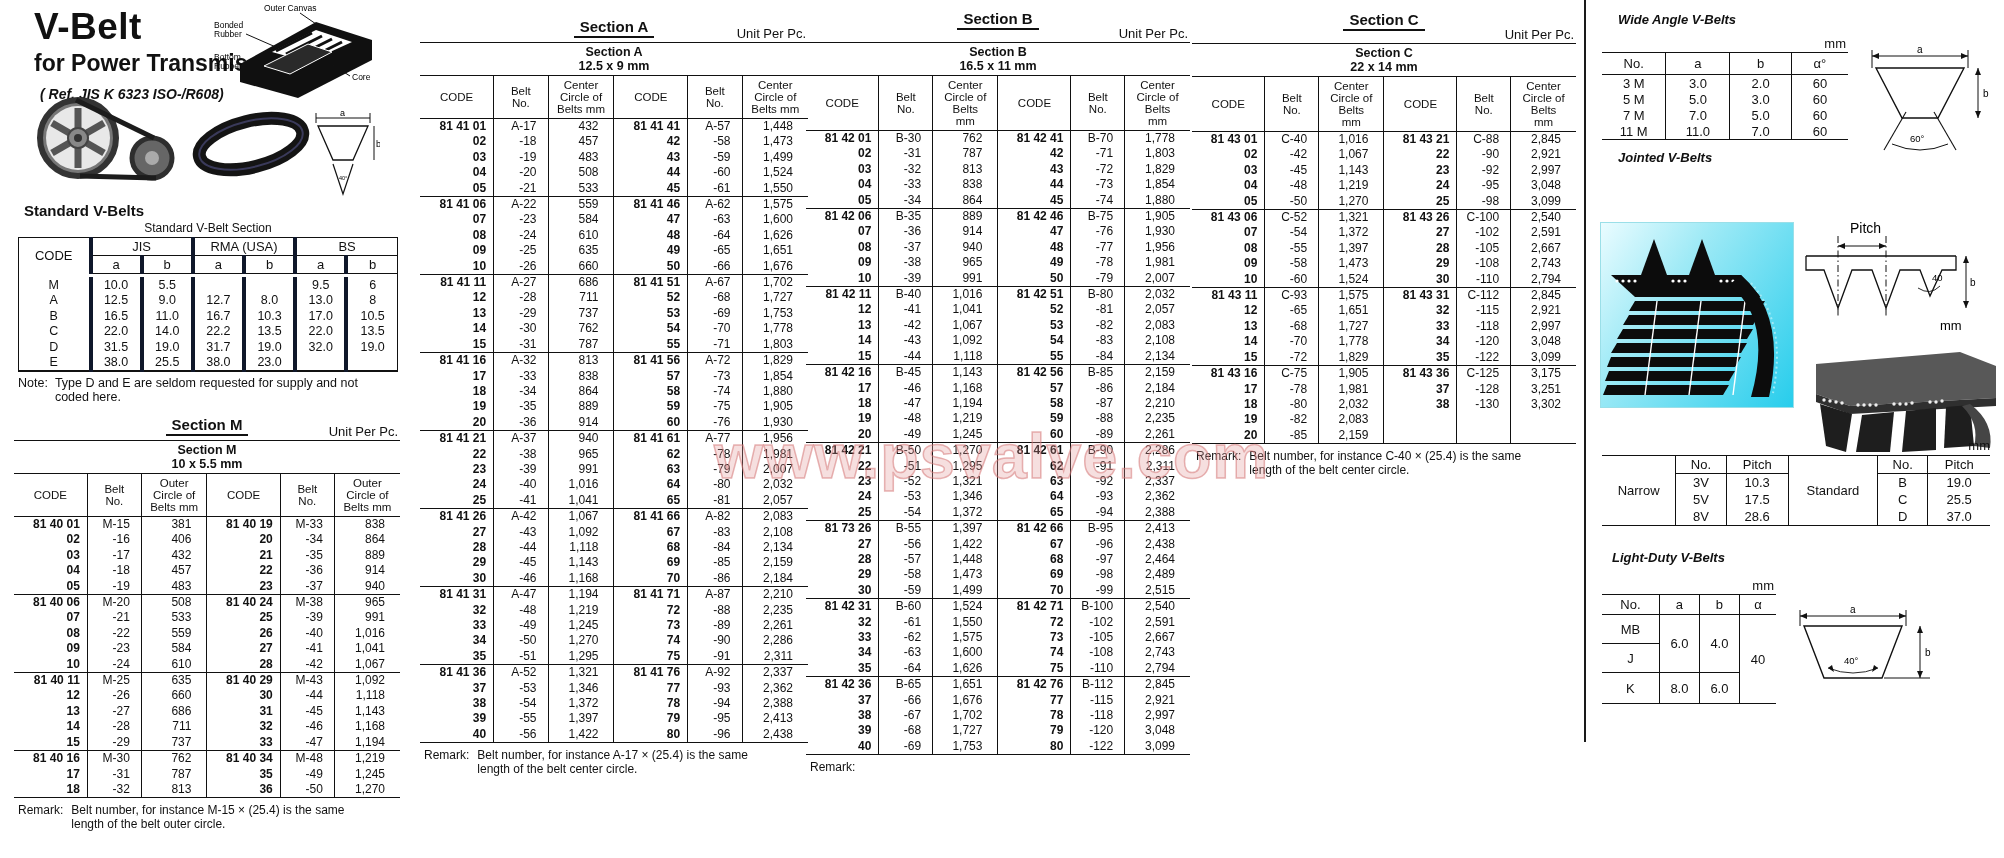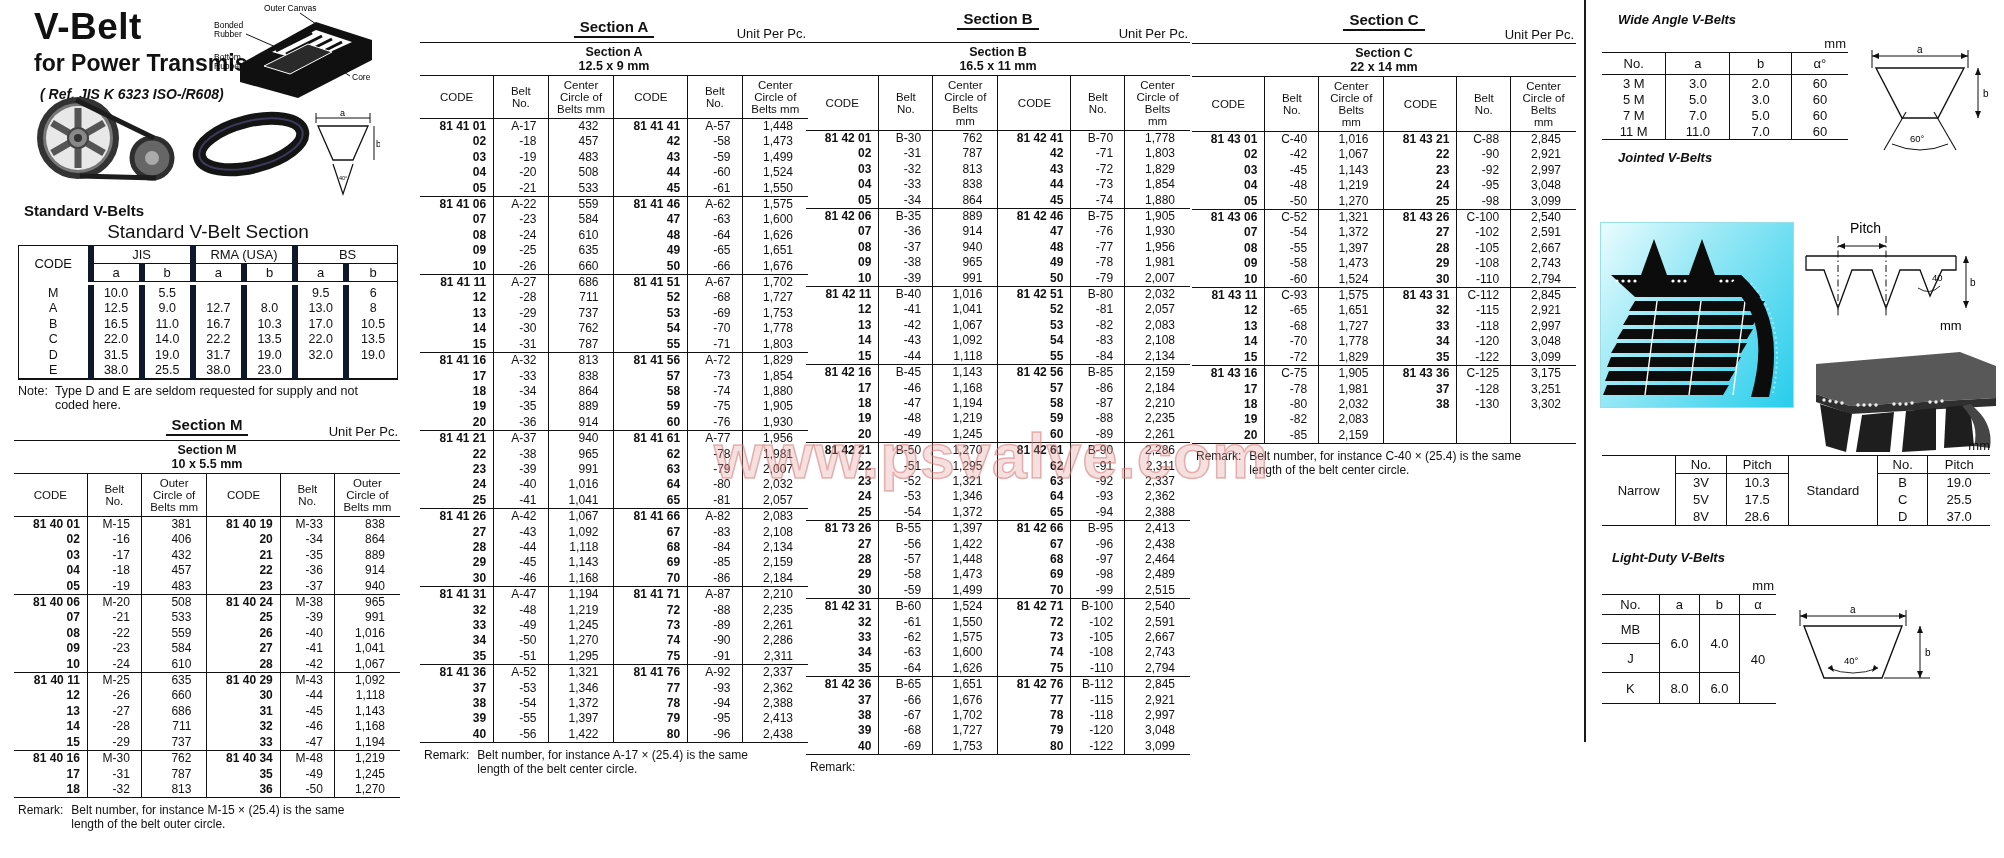--- a/index.html
+++ b/index.html
@@ -8,23 +8,23 @@
   
   .main-title{font-size:37px;font-weight:bold;letter-spacing:0.5px;}
   .main-sub{font-size:23px;font-weight:bold;}
   .ref{font-size:14px;font-style:italic;font-weight:bold;}
   .std-label{font-size:15px;font-weight:bold;}
   
   table{border-collapse:collapse;}
   .std-table{width:100%;font-size:12.5px;border-top:1.5px solid #111;border-bottom:2px solid #111;border-left:1px solid #111;border-right:1px solid #111;}
   .std-table th{font-weight:normal;font-size:13px;padding:1px 2px;}
   .std-table td{text-align:center;padding:0 2px;height:15.5px;}
-  .std-table .vl{border-left:6px solid #0f172a;}
+  .std-table .vl{border-left:4px solid #0f172a;}
   .std-table .hb{border-bottom:1px solid #111;}
-  .std-caption{text-align:center;font-size:19px;margin-bottom:2px;}
+  .std-caption{text-align:center;font-size:12px;margin-bottom:2px;}
   .flexnote{display:flex;gap:7px;font-size:12.5px;margin-top:4px;}
   .flexnote .txt{max-width:330px;}
   
   .sec-panel{position:absolute;}
   .sec-head{position:relative;text-align:center;height:24px;}
   .sec-title{font-size:15px;font-weight:bold;border-bottom:2px solid #111;padding:0 6px 1px 6px;}
   .sec-unit{position:absolute;right:2px;top:8px;font-size:13px;}
   .belt-table{width:100%;table-layout:fixed;font-size:12px;border-bottom:1.5px solid #111;}
   .belt-table tr.sub td{border-top:1.5px solid #111;border-bottom:1.5px solid #111;text-align:center;font-weight:bold;font-size:12.5px;padding:2px 0;line-height:14px;}
   .belt-table thead th{font-weight:normal;font-size:11.5px;line-height:12px;white-space:pre-line;text-align:center;vertical-align:middle;padding:3px 0;border-bottom:1.5px solid #111;}

